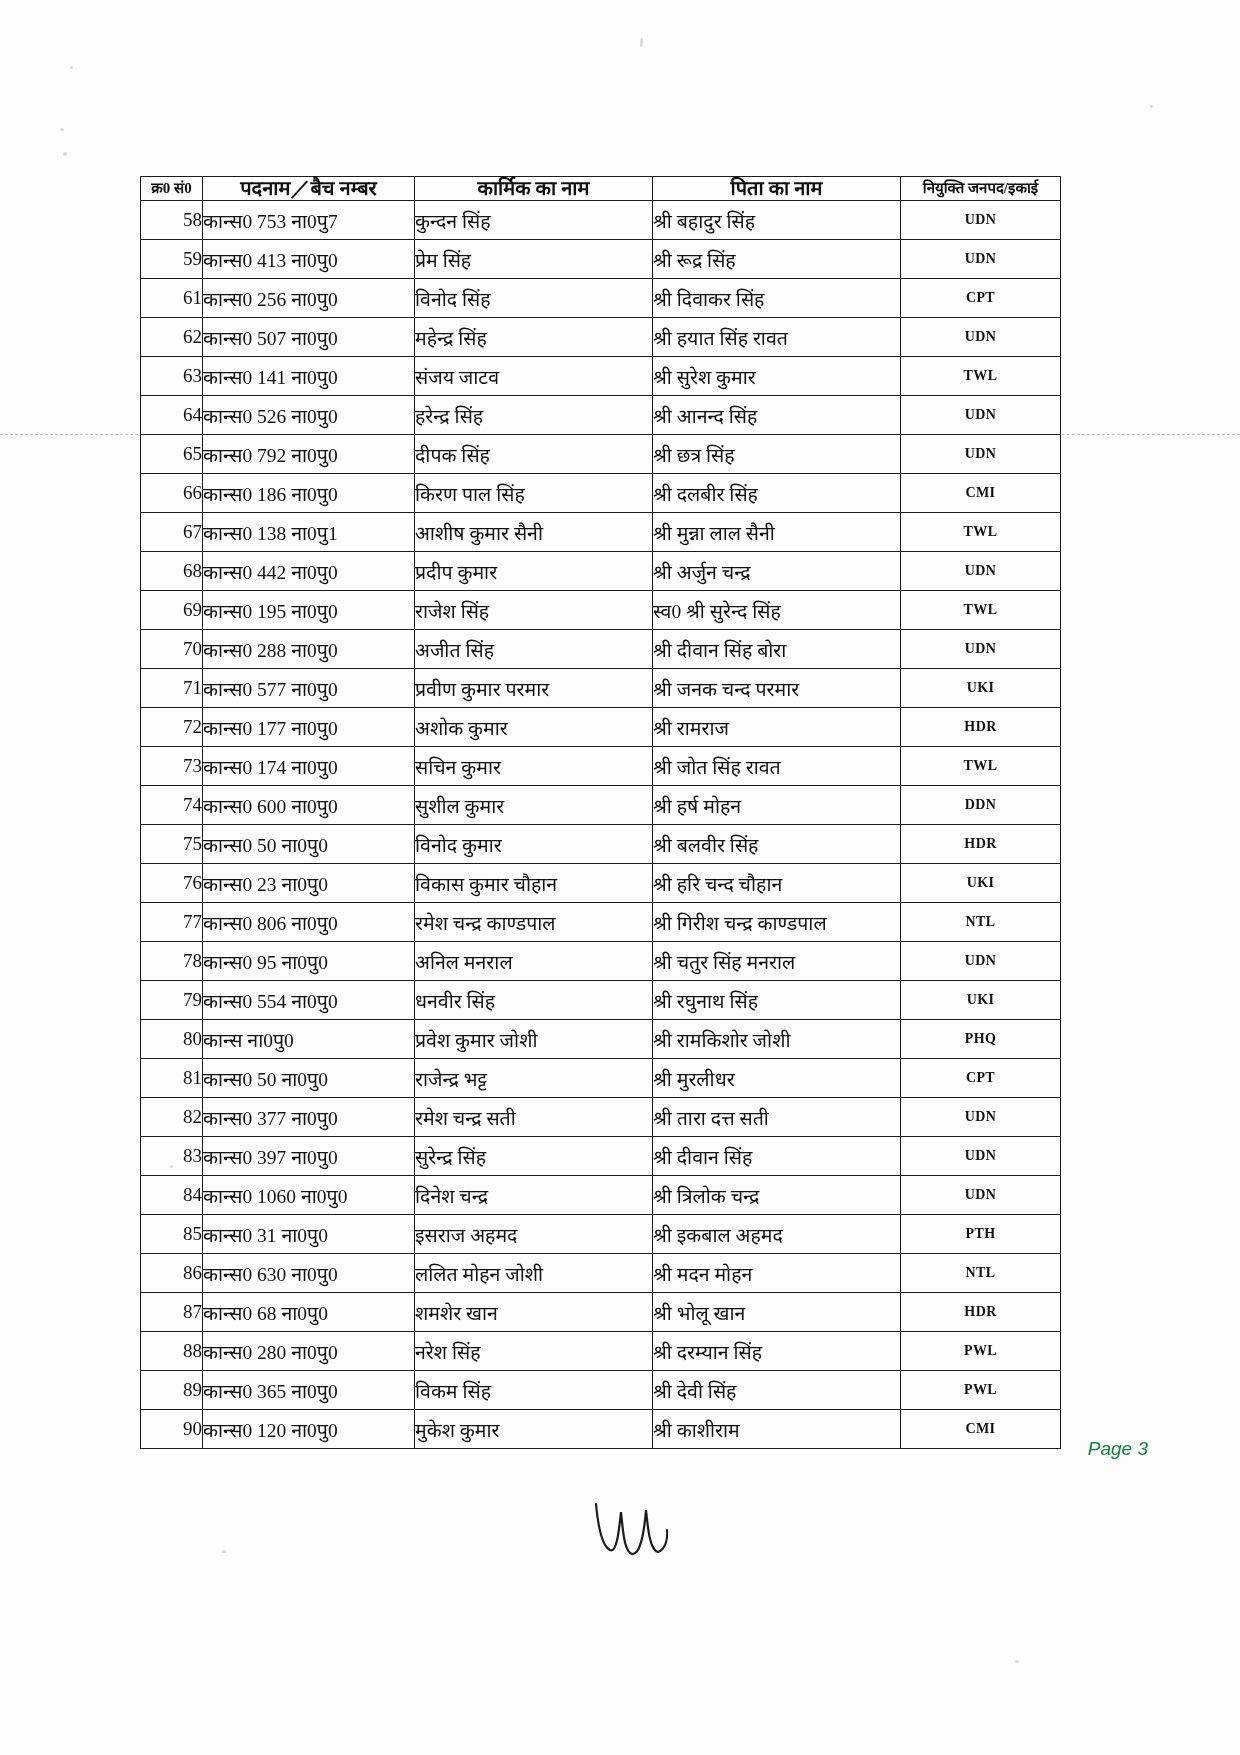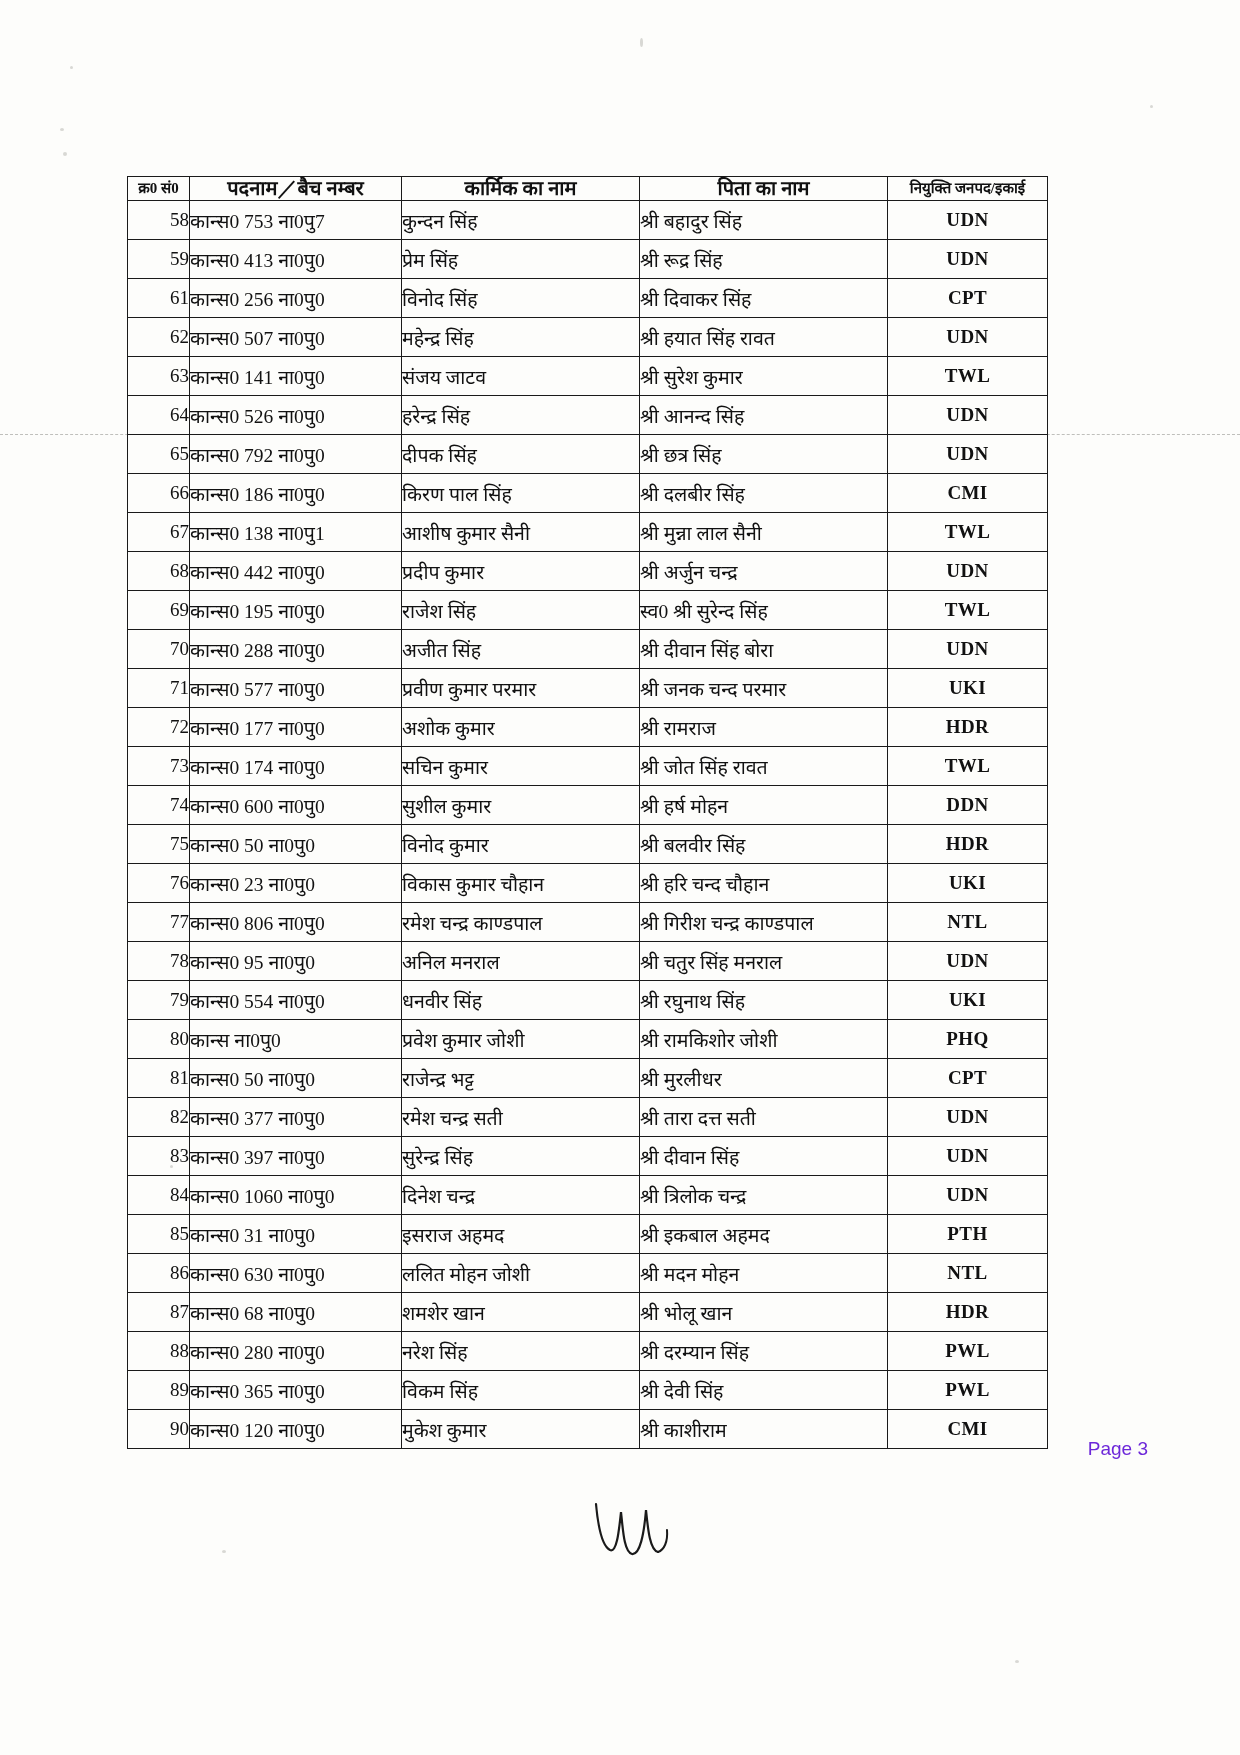--- a/index.html
+++ b/index.html
@@ -30,21 +30,21 @@
   .fold-line {
     position: absolute;
     left: 0;
     width: 1240px;
     height: 0;
     border-top: 1px dashed #b0b0ac;
     opacity: .8;
   }
   table.roster {
     position: absolute;
-    left: 127px;
+    left: 140px;
     top: 176px;
     width: 920px;
     border-collapse: collapse;
     table-layout: fixed;
     background: transparent;
   }
   table.roster th, table.roster td {
     border: 1.6px solid #1a1a1a;
     padding: 0;
     vertical-align: middle;
@@ -72,33 +72,34 @@
     font-size: 19px;
   }
   td.post, td.name, td.father {
     padding-left: 9px;
     font-size: 19.5px;
   }
   td.unit {
     text-align: center;
     font-weight: 700;
     font-family: "Liberation Serif", serif;
-    font-size: 19px;
+    font-size: 14px;
     letter-spacing: .4px;
     vertical-align: bottom;
     padding-bottom: 3px;
   }
   .hdr-small { font-size: 15px; line-height: 1.1; }
   .page-num {
     position: absolute;
     right: 92px;
     top: 1438px;
     font-size: 19px;
     font-family: "Liberation Sans", sans-serif;
-    color: #6d28d9;
+    color: #15803d;
+    font-style: italic;
   }
   .signature {
     position: absolute;
     left: 588px;
     top: 1500px;
     width: 90px;
     height: 70px;
   }
   .signature svg { display: block; }
 </style>

